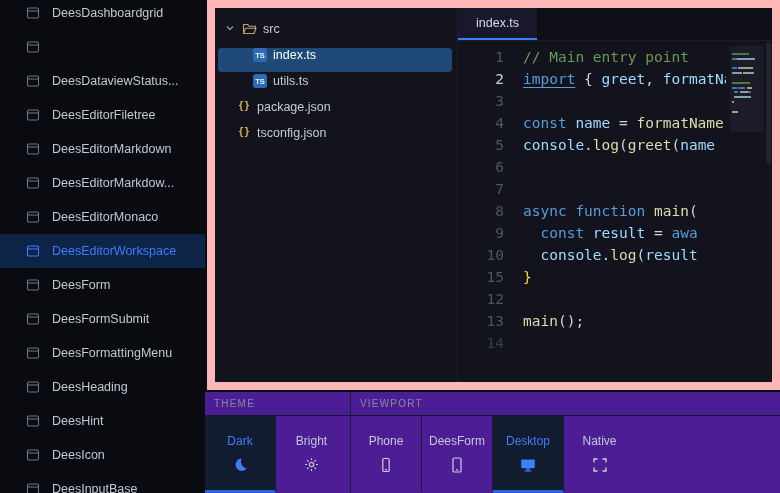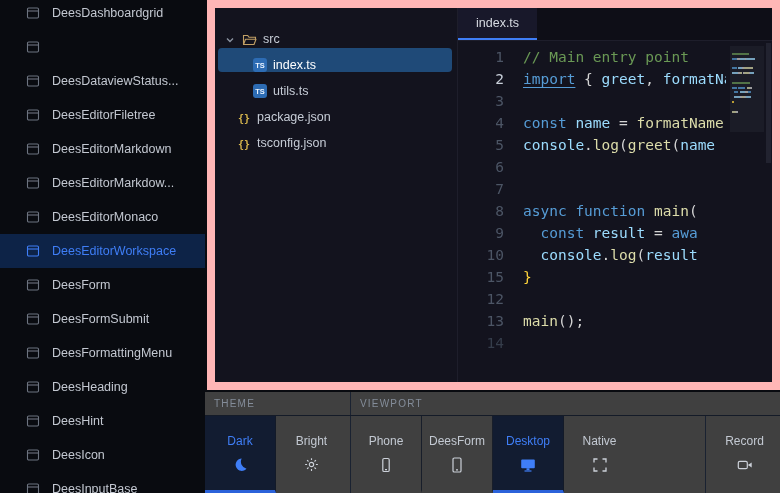--- a/index.html
+++ b/index.html
@@ -12,21 +12,21 @@
   .side-list{margin-top:-4px}
   .side-item{height:34px;display:flex;align-items:center;gap:12px;padding-left:26px;font-size:12.5px;color:#c3c8d1;cursor:pointer;white-space:nowrap}
   .side-item .side-ico{color:#6d7480;display:flex;flex:none}
   .side-item.selected{background:var(--sidebar-sel);color:var(--accent)}
   .side-item.selected .side-ico{color:var(--accent)}
 
   
   .frame{position:absolute;left:207px;top:0;width:573px;height:390px;background:var(--frame);padding:8px}
   .preview{width:100%;height:100%;background:#13131e;display:flex;overflow:hidden}
   .filetree{width:243px;flex:none;padding-top:14px;border-right:1px solid #1e1e2b}
-  .tree-row{height:24px;margin:0 5px 2px 3px;border-radius:4px;display:flex;align-items:flex-end;gap:6px;font-size:12.5px;color:#c6ccd6;cursor:pointer}
+  .tree-row{height:24px;margin:0 5px 2px 3px;border-radius:4px;display:flex;align-items:flex-start;gap:6px;font-size:12.5px;color:#c6ccd6;cursor:pointer}
   .tree-row.selected{background:var(--file-sel);color:#fff}
   .tree-chevron{display:flex;width:13px;justify-content:center;flex:none}
   .tree-ico{display:flex;flex:none}
   .badge-ts{width:14px;height:14px;flex:none;background:#2d6cb4;border-radius:3px;color:#eaf3ff;font-size:7.5px;font-weight:bold;display:inline-flex;align-items:center;justify-content:center}
   .badge-json{width:14px;flex:none;color:#d9b84e;font-family:"DejaVu Sans Mono",monospace;font-size:10px;font-weight:bold;text-align:center}
   .tree-label{white-space:nowrap}
 
   .editor-pane{flex:1;display:flex;flex-direction:column;min-width:0}
   .tabbar{height:33px;flex:none;background:#0e0e17;border-bottom:1px solid #1e1e2b;display:flex}
   .tab{padding:0 18px;display:flex;align-items:center;font-size:12.5px;color:#d7dbe2;background:#18182a;border-bottom:2px solid var(--accent);cursor:pointer}
@@ -35,21 +35,21 @@
   .ln{width:46px;flex:none;text-align:right;color:#4c5565}
   .ln.dim{color:#353d4b}
   .code-line.active .ln{color:#c9d0da}
   .code-text{margin-left:19px;margin-right:46px;flex:1;min-width:0;overflow:hidden}
   .minimap{position:absolute;top:5px;right:8px;width:34px;bottom:5px}
   .mini-slider{position:absolute;left:0;right:0;top:0;height:86px;background:rgba(140,150,170,.07)}
   .scrollbar{position:absolute;top:0;right:0;width:7px;bottom:0}
   .scrollbar .thumb{margin:2px 1px;height:120px;background:rgba(150,160,180,.12)}
 
   
-  .toolbar{position:absolute;left:205px;right:0;top:392px;height:101px;background:#404040}
+  .toolbar{position:absolute;left:205px;right:0;top:392px;height:101px;background:#4c1d95}
   .toolbar-head{display:flex;height:24px;border-bottom:1px solid #141b28}
   .tb-head-sec{display:flex;align-items:center;padding-left:9px;font-size:10px;letter-spacing:1.2px;color:#848d9a}
   .sec-theme{width:145px;flex:none}
   .sec-viewport{width:355px;flex:none}
   .sec-share{flex:1}
   .tb-head-sec+.tb-head-sec,.tb-sec+.tb-sec{border-left:1px solid #1a2231}
   .toolbar-body{display:flex;height:77px}
   .tb-sec{display:flex}
   .tb-sec.sec-share{justify-content:flex-end}
   .tb-btn{width:71px;display:flex;flex-direction:column;align-items:center;justify-content:center;gap:9px;cursor:pointer;border-right:1px solid rgba(20,27,40,.9);border-bottom:3px solid transparent}
@@ -365,27 +365,16 @@
           </div>
           <div class="tb-btn">
             <div class="tb-label">Native</div>
             <div class="tb-icon">
               <svg width="16" height="16" viewBox="0 0 16 16" fill="none" stroke="currentColor" stroke-width="1.3">
                 <path d="M2 5.5V2h3.5M10.5 2H14v3.5M14 10.5V14h-3.5M5.5 14H2v-3.5"></path>
               </svg>
             </div>
           </div>
         </div>
-        <div class="tb-sec sec-share">
-          <div class="tb-btn">
-            <div class="tb-label">Record</div>
-            <div class="tb-icon">
-              <svg width="16" height="16" viewBox="0 0 16 16">
-                <rect x="1.3" y="4.3" width="9" height="7.4" rx="1.5" fill="none" stroke="currentColor" stroke-width="1.2"></rect>
-                <path d="M10.8 8l3.9-2.4v4.8z" fill="currentColor"></path>
-              </svg>
-            </div>
-          </div>
-        </div>
       </div>
   </div>
 
 </div>
 
 </body></html>

